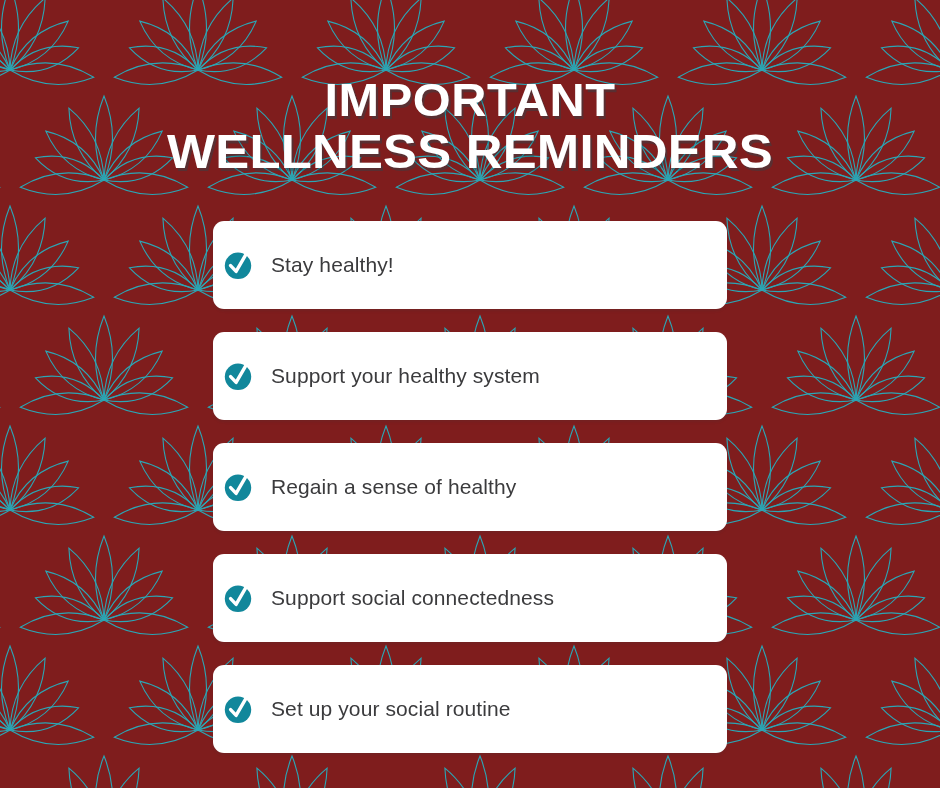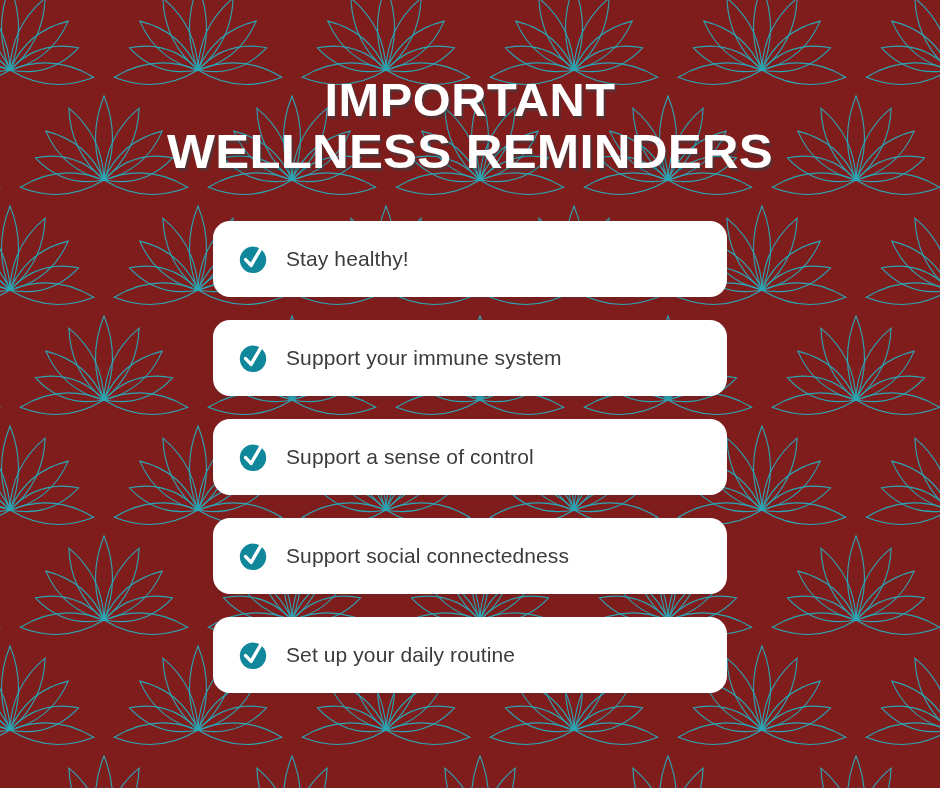--- a/index.html
+++ b/index.html
@@ -78,27 +78,27 @@
     top: 221px;
     left: 213px;
     width: 514px;
     z-index: 3;
     display: flex;
     flex-direction: column;
     gap: 23px;
   }
   .reminder-card {
     position: relative;
-    height: 76px;
+    height: 88px;
     background: #ffffff;
-    border-radius: 17px;
+    border-radius: 11px;
     box-shadow: 0 2px 3px rgba(4, 70, 80, 0.10);
     display: flex;
     align-items: center;
-    padding-left: 24px;
+    padding-left: 9px;
     box-sizing: border-box;
   }
   .check-badge {
     flex: 0 0 auto;
     width: 32px;
     height: 32px;
     position: relative;
     display: block;
   }
   .check-badge svg {
@@ -859,44 +859,44 @@
         </span>
         <span class="reminder-label">Stay healthy!</span>
       </div>
       <div class="reminder-card">
         <span class="check-badge">
           <svg width="32" height="32" viewBox="0 0 32 32">
             <circle cx="16" cy="16.8" r="13.2" fill="#11879b"></circle>
             <path d="M8.6 16.6 L14.1 22.4 L24.4 4.6" fill="none" stroke="#ffffff" stroke-width="3.4" stroke-linecap="round" stroke-linejoin="round"></path>
           </svg>
         </span>
-        <span class="reminder-label">Support your immune system</span>
+        <span class="reminder-label">Support your healthy system</span>
       </div>
       <div class="reminder-card">
         <span class="check-badge">
           <svg width="32" height="32" viewBox="0 0 32 32">
             <circle cx="16" cy="16.8" r="13.2" fill="#11879b"></circle>
             <path d="M8.6 16.6 L14.1 22.4 L24.4 4.6" fill="none" stroke="#ffffff" stroke-width="3.4" stroke-linecap="round" stroke-linejoin="round"></path>
           </svg>
         </span>
-        <span class="reminder-label">Support a sense of control</span>
+        <span class="reminder-label">Regain a sense of healthy</span>
       </div>
       <div class="reminder-card">
         <span class="check-badge">
           <svg width="32" height="32" viewBox="0 0 32 32">
             <circle cx="16" cy="16.8" r="13.2" fill="#11879b"></circle>
             <path d="M8.6 16.6 L14.1 22.4 L24.4 4.6" fill="none" stroke="#ffffff" stroke-width="3.4" stroke-linecap="round" stroke-linejoin="round"></path>
           </svg>
         </span>
         <span class="reminder-label">Support social connectedness</span>
       </div>
       <div class="reminder-card">
         <span class="check-badge">
           <svg width="32" height="32" viewBox="0 0 32 32">
             <circle cx="16" cy="16.8" r="13.2" fill="#11879b"></circle>
             <path d="M8.6 16.6 L14.1 22.4 L24.4 4.6" fill="none" stroke="#ffffff" stroke-width="3.4" stroke-linecap="round" stroke-linejoin="round"></path>
           </svg>
         </span>
-        <span class="reminder-label">Set up your daily routine</span>
+        <span class="reminder-label">Set up your social routine</span>
       </div>
     </div>
 
 </div>
 
 </body></html>

